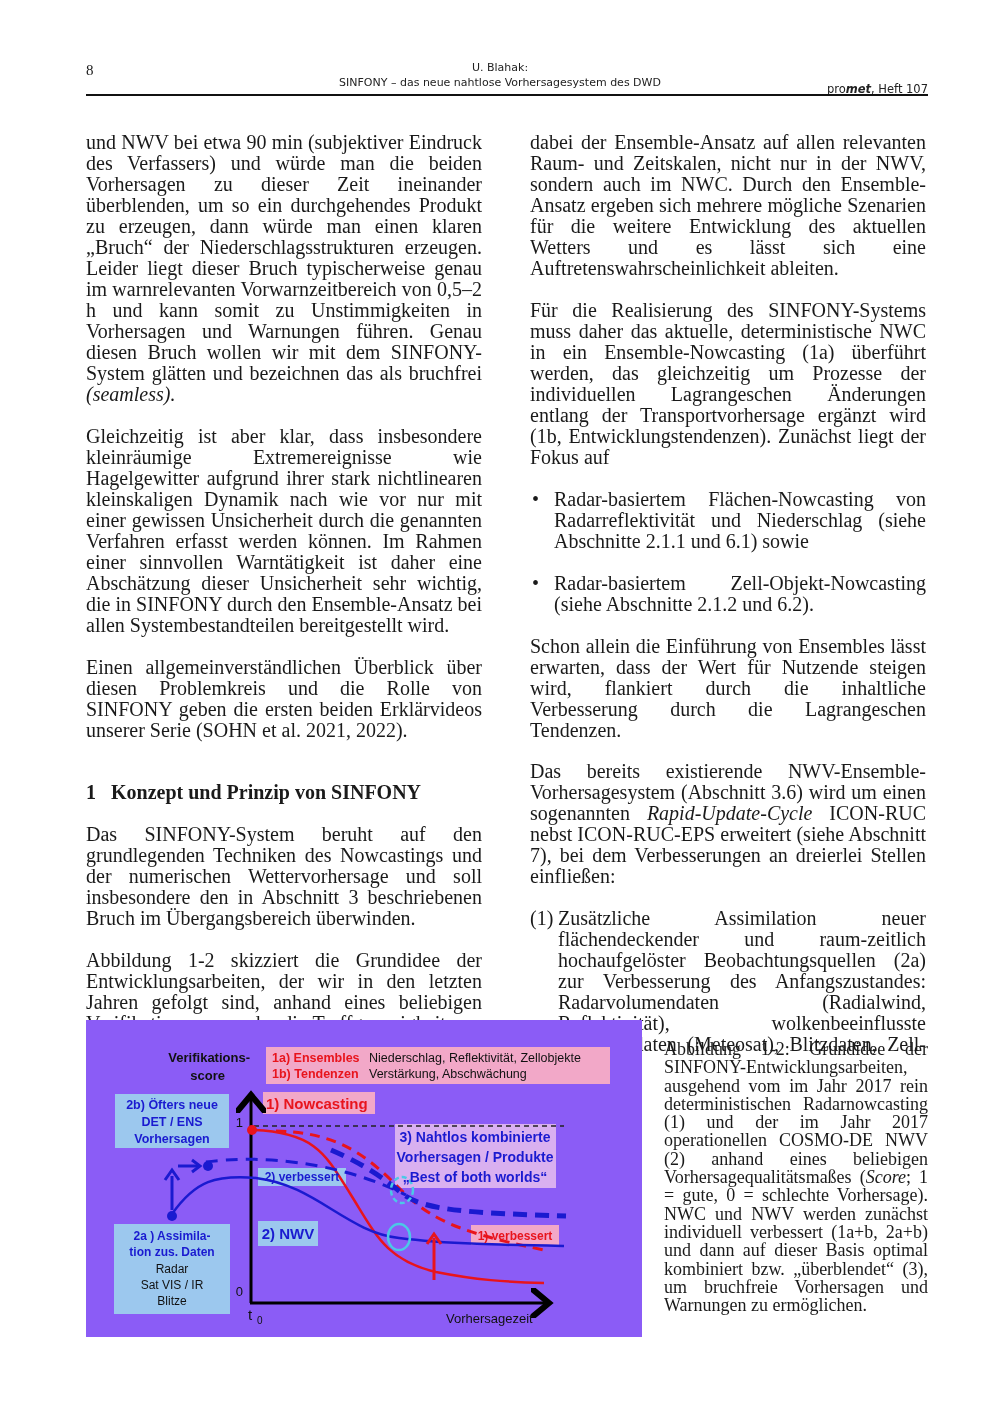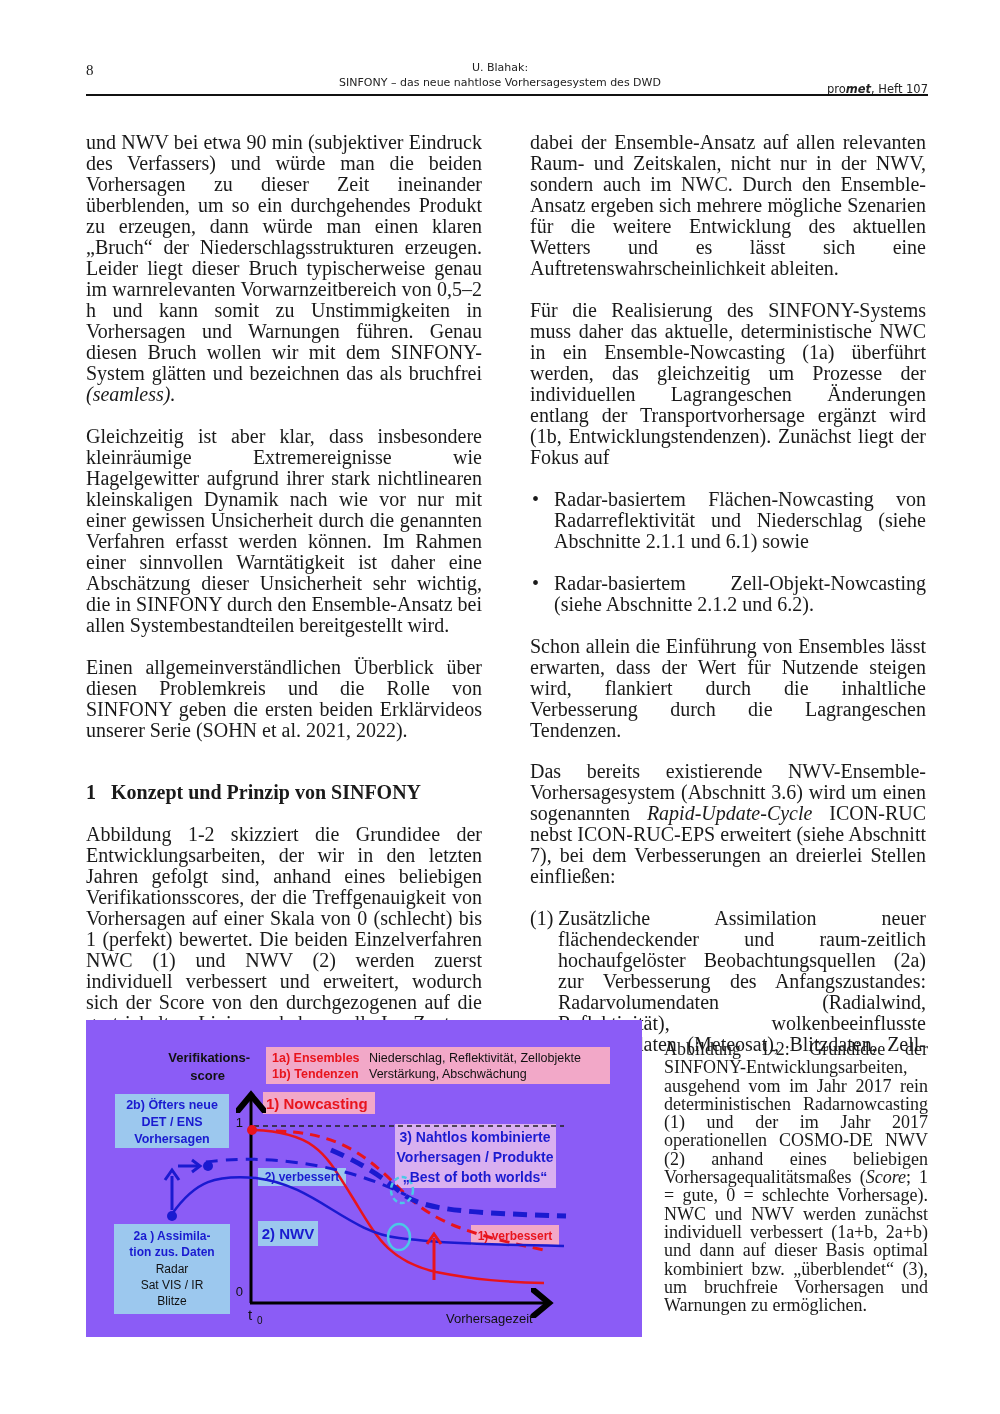--- a/index.html
+++ b/index.html
@@ -37,20 +37,21 @@
   <div>SINFONY – das neue nahtlose Vorhersagesystem des DWD</div>
 </div>
 <div class="hdr-right"><span>pro</span><b>met</b><span>, Heft 107</span></div>
 <div class="hdr-rule"></div>
 
 <div class="col col-left">
   <p><span>und NWV bei etwa 90 min (subjektiver Eindruck des Verfassers) und würde man die beiden Vorhersagen zu dieser Zeit ineinander überblenden, um so ein durchgehendes Produkt zu erzeugen, dann würde man einen klaren „Bruch“ der Niederschlagsstrukturen erzeugen. Leider liegt dieser Bruch typischerweise genau im warnrelevanten Vorwarnzeitbereich von 0,5–2 h und kann somit zu Unstimmigkeiten in Vorhersagen und Warnungen führen. Genau diesen Bruch wollen wir mit dem SINFONY-System glätten und bezeichnen das als bruchfrei</span> <i>(seamless).</i></p>
   <p>Gleichzeitig ist aber klar, dass insbesondere kleinräumige Extremereignisse wie Hagelgewitter aufgrund ihrer stark nichtlinearen kleinskaligen Dynamik nach wie vor nur mit einer gewissen Unsicherheit durch die genannten Verfahren erfasst werden können. Im Rahmen einer sinnvollen Warntätigkeit ist daher eine Abschätzung dieser Unsicherheit sehr wichtig, die in SINFONY durch den Ensemble-Ansatz bei allen Systembestandteilen bereitgestellt wird.</p>
   <p style="margin-bottom:41px">Einen allgemeinverständlichen Überblick über diesen Problemkreis und die Rolle von SINFONY geben die ersten beiden Erklärvideos unserer Serie (SOHN et al. 2021, 2022).</p>
   <div class="sec-head" style="white-space:pre">1   Konzept und Prinzip von SINFONY</div>
+  <p>Das SINFONY-System beruht auf den grundlegenden Techniken des Nowcastings und der numerischen Wettervorhersage und soll insbesondere den in Abschnitt 3 beschriebenen Bruch im Übergangsbereich überwinden.</p>
   <p>Abbildung 1-2 skizziert die Grundidee der Entwicklungsarbeiten, der wir in den letzten Jahren gefolgt sind, anhand eines beliebigen Verifikationsscores, der die Treffgenauigkeit von Vorhersagen auf einer Skala von 0 (schlecht) bis 1 (perfekt) bewertet. Die beiden Einzelverfahren NWC (1) und NWV (2) werden zuerst individuell verbessert und erweitert, wodurch sich der Score von den durchgezogenen auf die gestrichelten Linien anheben soll. Im Zentrum steht</p>
 </div>
 
 <div class="col col-right">
   <p>dabei der Ensemble-Ansatz auf allen relevanten Raum- und Zeitskalen, nicht nur in der NWV, sondern auch im NWC. Durch den Ensemble-Ansatz ergeben sich mehrere mögliche Szenarien für die weitere Entwicklung des aktuellen Wetters und es lässt sich eine Auftretenswahrscheinlichkeit ableiten.</p>
   <p>Für die Realisierung des SINFONY-Systems muss daher das aktuelle, deterministische NWC in ein Ensemble-Nowcasting (1a) überführt werden, das gleichzeitig um Prozesse der individuellen Lagrangeschen Änderungen entlang der Transportvorhersage ergänzt wird (1b, Entwicklungstendenzen). Zunächst liegt der Fokus auf</p>
   <div class="bullet"><span class="mark">•</span><span>Radar-basiertem Flächen-Nowcasting von Radarreflektivität und Niederschlag (siehe Abschnitte 2.1.1 und 6.1) sowie</span></div>
   <div class="bullet"><span class="mark">•</span><span>Radar-basiertem Zell-Objekt-Nowcasting (siehe Abschnitte 2.1.2 und 6.2).</span></div>
   <p>Schon allein die Einführung von Ensembles lässt erwarten, dass der Wert für Nutzende steigen wird, flankiert durch die inhaltliche Verbesserung durch die Lagrangeschen Tendenzen.</p>
   <p><span>Das bereits existierende NWV-Ensemble-Vorhersagesystem (Abschnitt 3.6) wird um einen sogenannten </span><i>Rapid-Update-Cycle</i><span> ICON-RUC nebst ICON-RUC-EPS erweitert (siehe Abschnitt 7), bei dem Verbesserungen an dreierlei Stellen einfließen:</span></p>

